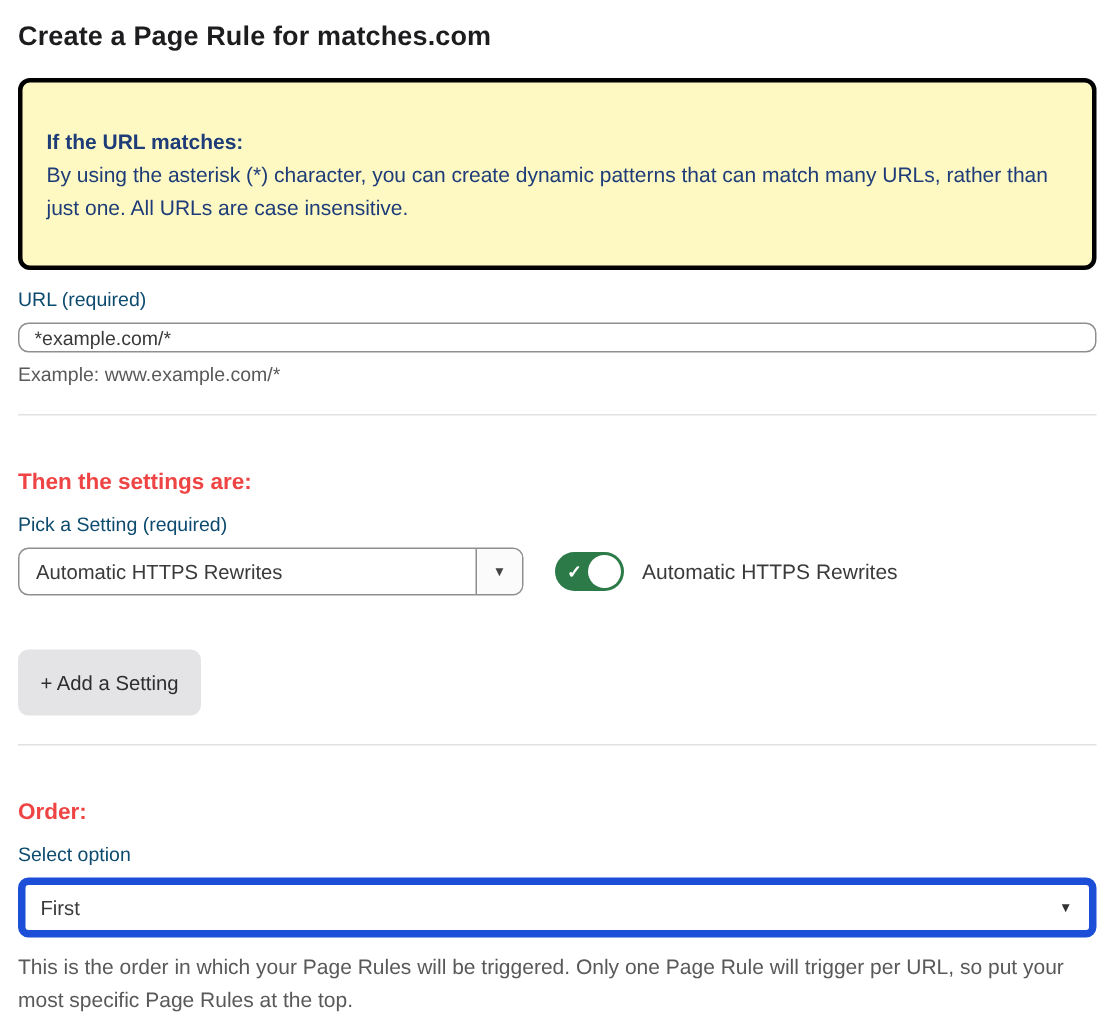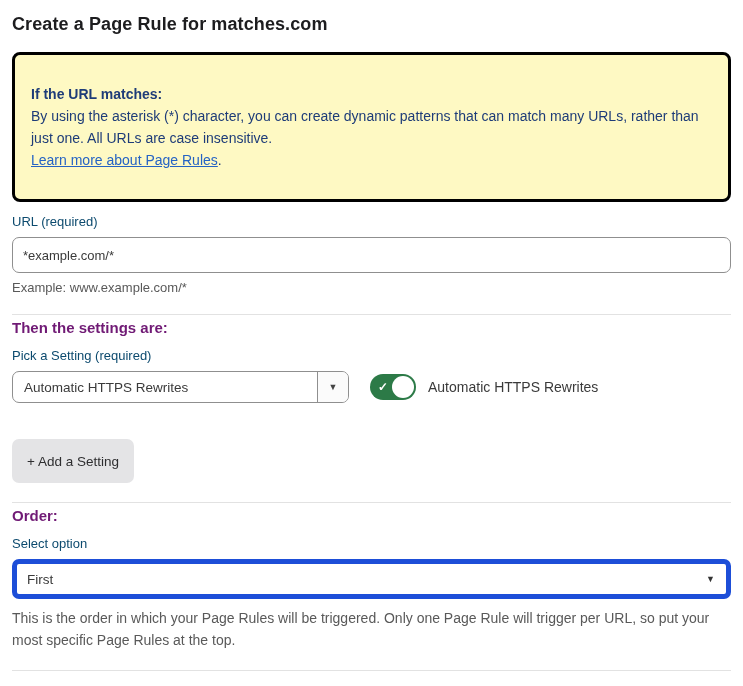--- a/index.html
+++ b/index.html
@@ -33,45 +33,45 @@
     cursor: pointer;
   }
   .field-label {
     margin-top: 12px;
     font-size: 13px;
     color: #0c4a6e;
   }
   .text-input {
     margin-top: 8px;
     width: 100%;
-    height: 36px;
+    height: 20px;
     border: 1px solid #8f8f8f;
     border-radius: 7px;
     padding: 0 10px;
     font-family: "Liberation Sans", sans-serif;
     font-size: 13px;
     color: #3a3a3a;
     background: #fff;
     outline: none;
   }
   .helper-text {
     margin-top: 7px;
     font-size: 13px;
     color: #595959;
   }
   .divider {
     border: none;
     border-top: 1px solid #e2e2e2;
     margin-top: 19px;
   }
   .section-heading {
-    margin-top: 4px;
+    margin-top: 36px;
     font-size: 15px;
     font-weight: 700;
-    color: #701a75;
+    color: #ef4444;
   }
   .setting-row {
     margin-top: 8px;
     display: flex;
     align-items: center;
   }
   .combo {
     display: flex;
     width: 337px;
     height: 32px;
@@ -197,21 +197,20 @@
 </head>
 <body>
 
 
 
 <h1 class="page-title">Create a Page Rule for matches.com</h1>
 
 <div class="info-box">
   <div class="info-heading">If the URL matches:</div>
   <div>By using the asterisk (*) character, you can create dynamic patterns that can match many URLs, rather than just one. All URLs are case insensitive.</div>
-  <div><a>Learn more about Page Rules</a><span>.</span></div>
 </div>
 
 <div class="field-label">URL (required)</div>
 <input class="text-input" type="text" value="*example.com/*" style="">
 <div class="helper-text">Example: www.example.com/*</div>
 
 <hr class="divider">
 
 <div class="section-heading">Then the settings are:</div>
 

